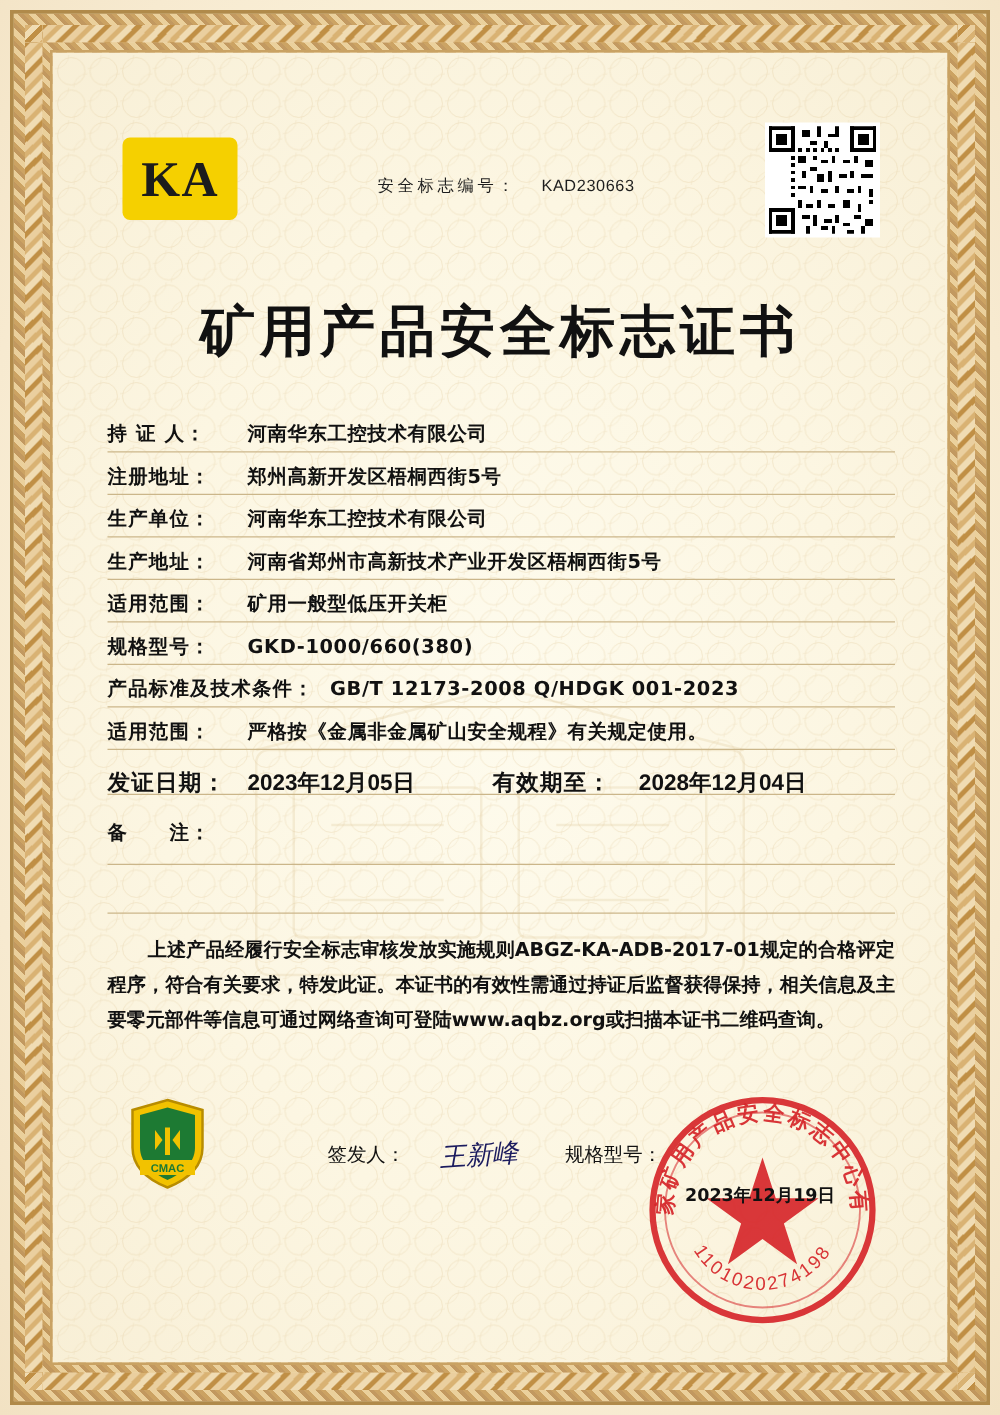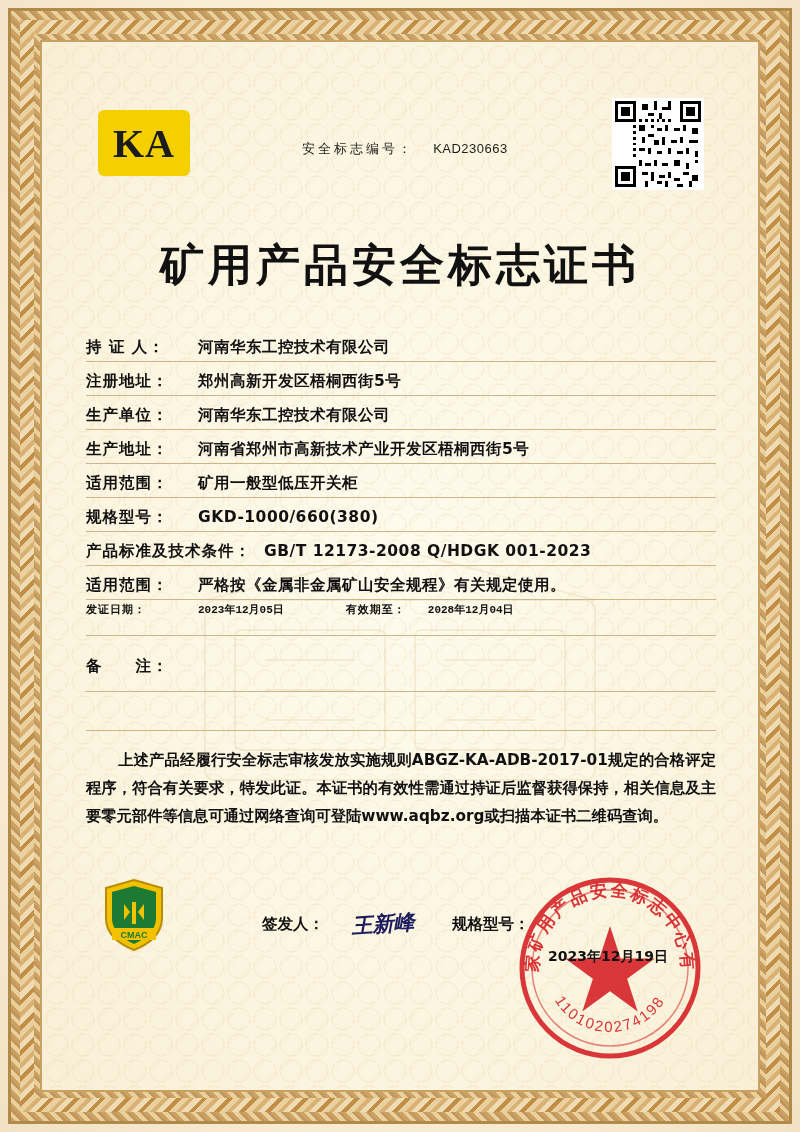--- a/index.html
+++ b/index.html
@@ -157,23 +157,23 @@
   .underline {
     position: absolute;
     left: 0; right: 0; bottom: 2px;
     border-bottom: 1px solid #cbb68a;
   }
 
   .date-row {
     position: relative;
     height: 36px;
     display: flex;
-    align-items: flex-start;
-    font-size: 11px;
-    font-family: Liberation Mono, monospace;
+    align-items: flex-end;
+    font-size: 18px;
+    font-family: Liberation Sans, sans-serif;
     color: #111;
   }
   .date-row .lab { width: 112px; flex: none; font-weight: bold; letter-spacing: 1px; }
   .date-row .v1 { font-weight: bold; }
   .date-row .lab2 { margin-left: 62px; font-weight: bold; letter-spacing: 1px; }
   .date-row .v2 { margin-left: 22px; font-weight: bold; }
 
   .remark-row { height: 56px; }
 
   .divider {
@@ -202,21 +202,21 @@
     left: 62px; top: 838px;
     width: 64px; height: 74px;
   }
 
   .sign-row {
     position: absolute;
     left: 222px;
     top: 870px;
     font-size: 15.5px;
     font-family: "DejaVu Sans", sans-serif;
-    font-weight: bold;
+    font-weight: normal;
     color: #111;
     display: flex;
     align-items: center;
     justify-content: flex-end;
   }
   .sign-row .sig {
     display: inline-block;
     width: 118px;
     text-align: center;
     color: #1b1b5e;

